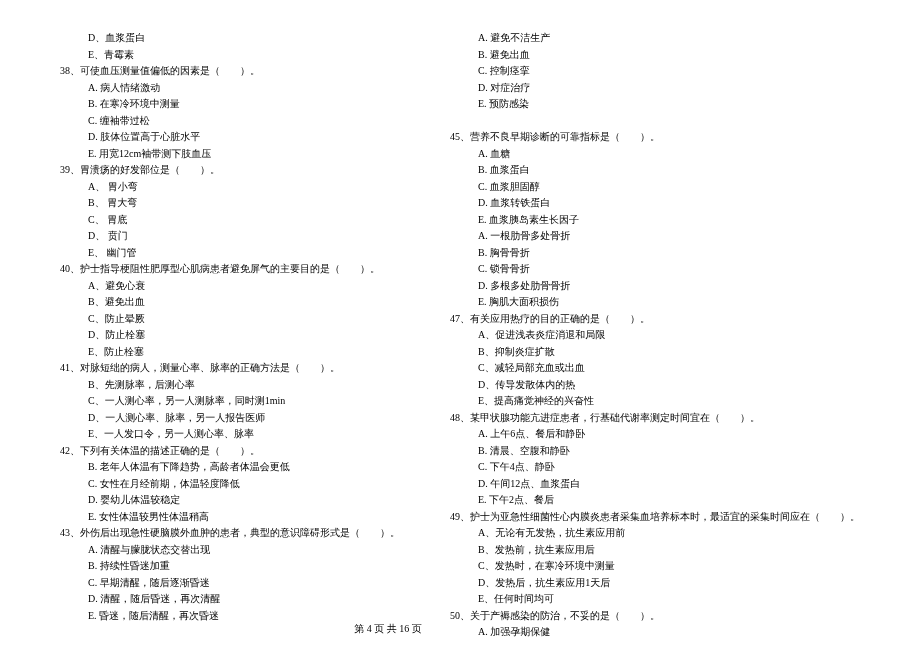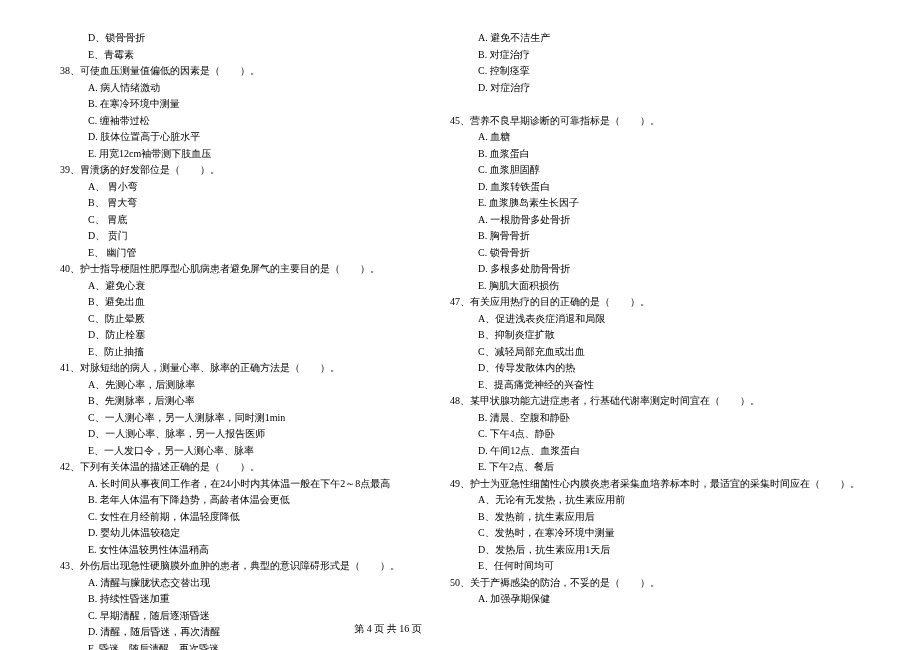--- a/index.html
+++ b/index.html
@@ -31,83 +31,83 @@
       width: 776px;
       text-align: center;
       font-size: 10px;
     }
   </style>
 </head>
 <body>
 
 <div class="page">
   <div class="column" id="col-left">
-      <div class="line opt">D、锁骨骨折</div>
+      <div class="line opt">D、血浆蛋白</div>
       <div class="line opt">E、青霉素</div>
       <div class="line stem">38、可使血压测量值偏低的因素是（　　）。</div>
       <div class="line opt">A. 病人情绪激动</div>
       <div class="line opt">B. 在寒冷环境中测量</div>
       <div class="line opt">C. 缠袖带过松</div>
       <div class="line opt">D. 肢体位置高于心脏水平</div>
       <div class="line opt">E. 用宽12cm袖带测下肢血压</div>
       <div class="line stem">39、胃溃疡的好发部位是（　　）。</div>
       <div class="line opt">A、 胃小弯</div>
       <div class="line opt">B、 胃大弯</div>
       <div class="line opt">C、 胃底</div>
       <div class="line opt">D、 贲门</div>
       <div class="line opt">E、 幽门管</div>
       <div class="line stem">40、护士指导梗阻性肥厚型心肌病患者避免屏气的主要目的是（　　）。</div>
       <div class="line opt">A、避免心衰</div>
       <div class="line opt">B、避免出血</div>
       <div class="line opt">C、防止晕厥</div>
       <div class="line opt">D、防止栓塞</div>
-      <div class="line opt">E、防止抽搐</div>
+      <div class="line opt">E、防止栓塞</div>
       <div class="line stem">41、对脉短绌的病人，测量心率、脉率的正确方法是（　　）。</div>
-      <div class="line opt">A、先测心率，后测脉率</div>
       <div class="line opt">B、先测脉率，后测心率</div>
       <div class="line opt">C、一人测心率，另一人测脉率，同时测1min</div>
       <div class="line opt">D、一人测心率、脉率，另一人报告医师</div>
       <div class="line opt">E、一人发口令，另一人测心率、脉率</div>
       <div class="line stem">42、下列有关体温的描述正确的是（　　）。</div>
-      <div class="line opt">A. 长时间从事夜间工作者，在24小时内其体温一般在下午2～8点最高</div>
       <div class="line opt">B. 老年人体温有下降趋势，高龄者体温会更低</div>
       <div class="line opt">C. 女性在月经前期，体温轻度降低</div>
       <div class="line opt">D. 婴幼儿体温较稳定</div>
       <div class="line opt">E. 女性体温较男性体温稍高</div>
       <div class="line stem">43、外伤后出现急性硬脑膜外血肿的患者，典型的意识障碍形式是（　　）。</div>
       <div class="line opt">A. 清醒与朦胧状态交替出现</div>
       <div class="line opt">B. 持续性昏迷加重</div>
       <div class="line opt">C. 早期清醒，随后逐渐昏迷</div>
       <div class="line opt">D. 清醒，随后昏迷，再次清醒</div>
       <div class="line opt">E. 昏迷，随后清醒，再次昏迷</div>
     </div>
   <div class="column" id="col-right">
       <div class="line opt">A. 避免不洁生产</div>
-      <div class="line opt">B. 对症治疗</div>
+      <div class="line opt">B. 避免出血</div>
       <div class="line opt">C. 控制痉挛</div>
       <div class="line opt">D. 对症治疗</div>
+      <div class="line opt">E. 预防感染</div>
       <div class="line stem">　</div>
       <div class="line stem">45、营养不良早期诊断的可靠指标是（　　）。</div>
       <div class="line opt">A. 血糖</div>
       <div class="line opt">B. 血浆蛋白</div>
       <div class="line opt">C. 血浆胆固醇</div>
       <div class="line opt">D. 血浆转铁蛋白</div>
       <div class="line opt">E. 血浆胰岛素生长因子</div>
       <div class="line opt">A. 一根肋骨多处骨折</div>
       <div class="line opt">B. 胸骨骨折</div>
       <div class="line opt">C. 锁骨骨折</div>
       <div class="line opt">D. 多根多处肋骨骨折</div>
       <div class="line opt">E. 胸肌大面积损伤</div>
       <div class="line stem">47、有关应用热疗的目的正确的是（　　）。</div>
       <div class="line opt">A、促进浅表炎症消退和局限</div>
       <div class="line opt">B、抑制炎症扩散</div>
       <div class="line opt">C、减轻局部充血或出血</div>
       <div class="line opt">D、传导发散体内的热</div>
       <div class="line opt">E、提高痛觉神经的兴奋性</div>
       <div class="line stem">48、某甲状腺功能亢进症患者，行基础代谢率测定时间宜在（　　）。</div>
+      <div class="line opt">A. 上午6点、餐后和静卧</div>
       <div class="line opt">B. 清晨、空腹和静卧</div>
       <div class="line opt">C. 下午4点、静卧</div>
       <div class="line opt">D. 午间12点、血浆蛋白</div>
       <div class="line opt">E. 下午2点、餐后</div>
       <div class="line stem">49、护士为亚急性细菌性心内膜炎患者采集血培养标本时，最适宜的采集时间应在（　　）。</div>
       <div class="line opt">A、无论有无发热，抗生素应用前</div>
       <div class="line opt">B、发热前，抗生素应用后</div>
       <div class="line opt">C、发热时，在寒冷环境中测量</div>
       <div class="line opt">D、发热后，抗生素应用1天后</div>
       <div class="line opt">E、任何时间均可</div>

